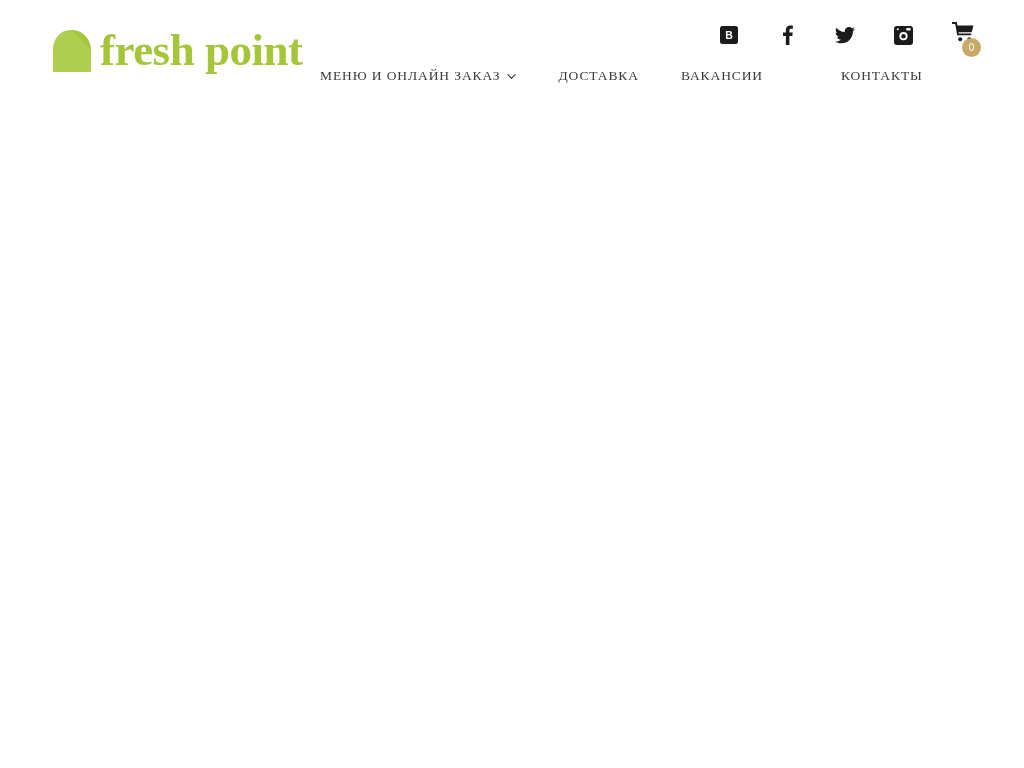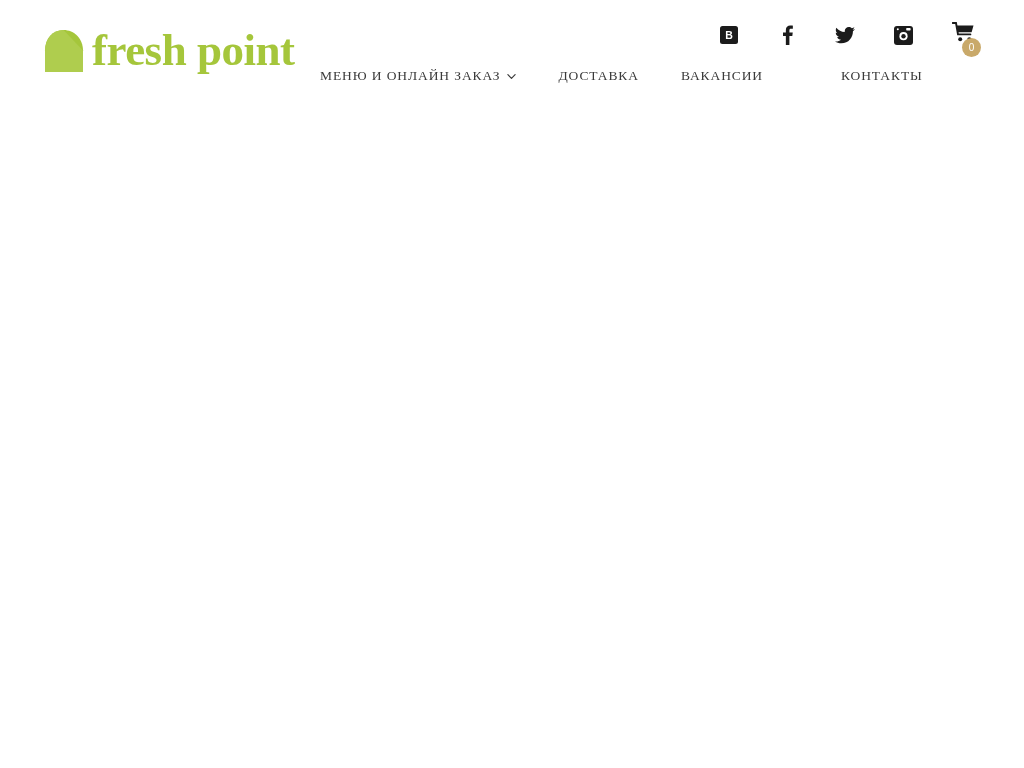--- a/index.html
+++ b/index.html
@@ -24,21 +24,21 @@
   .site-header {
     position: relative;
     width: 1024px;
     height: 105px;
     background: #ffffff;
   }
 
   
   .logo {
     position: absolute;
-    left: 44px;
+    left: 52px;
     top: 28px;
     display: flex;
     align-items: center;
     text-decoration: none;
     cursor: pointer;
   }
   .logo-mark {
     width: 40px;
     height: 44px;
     display: block;

